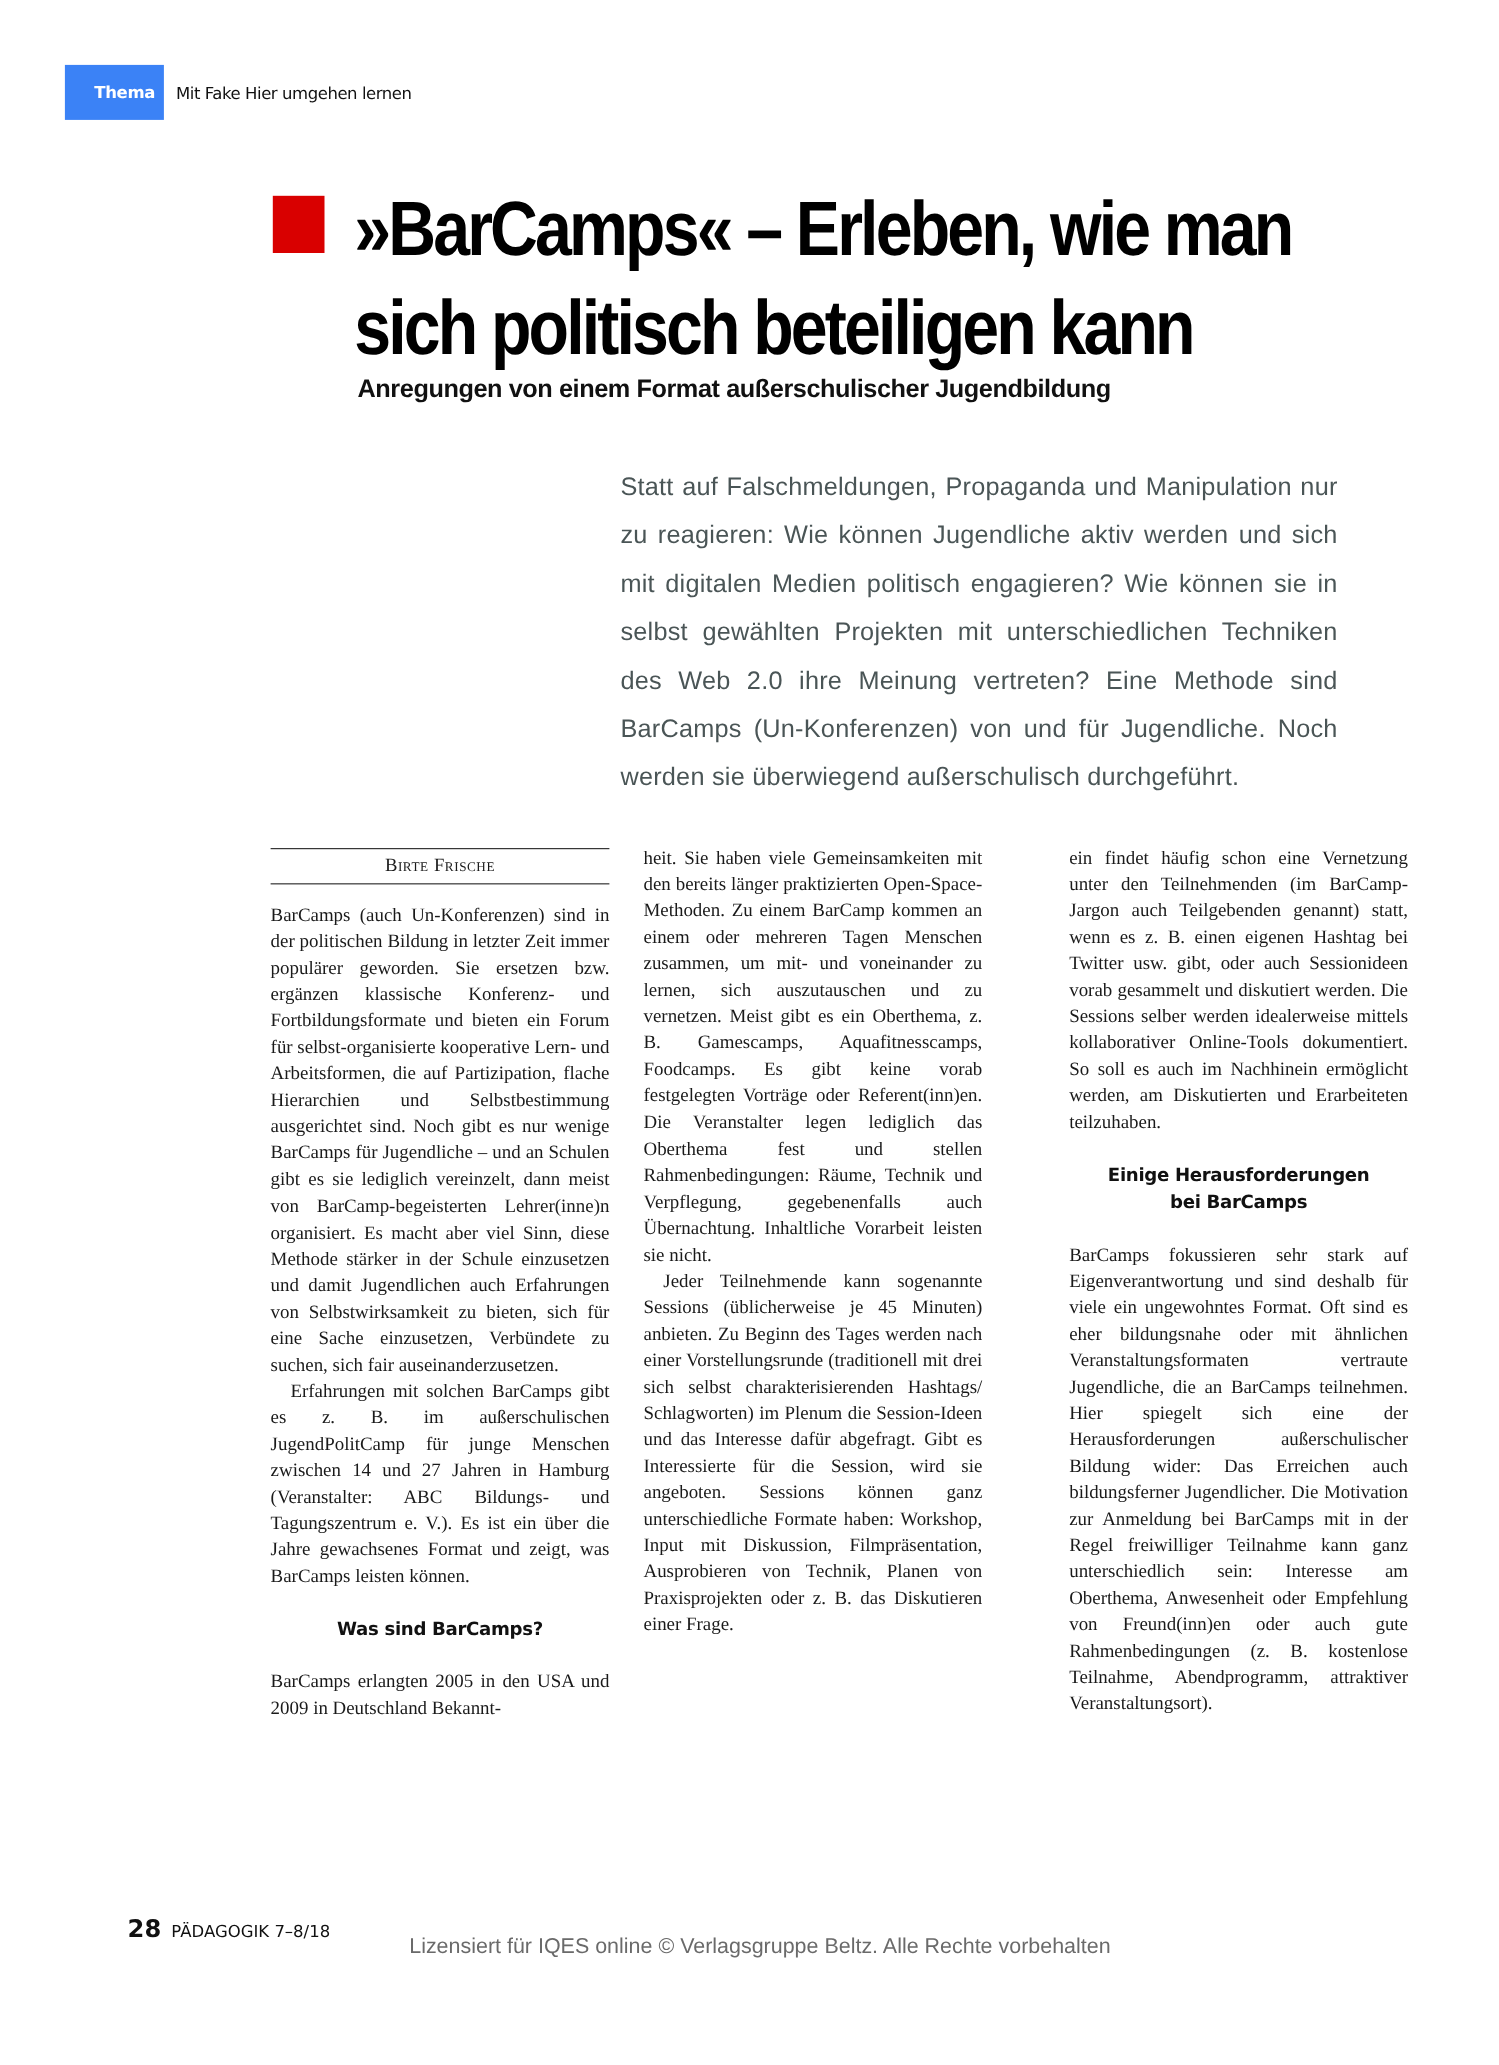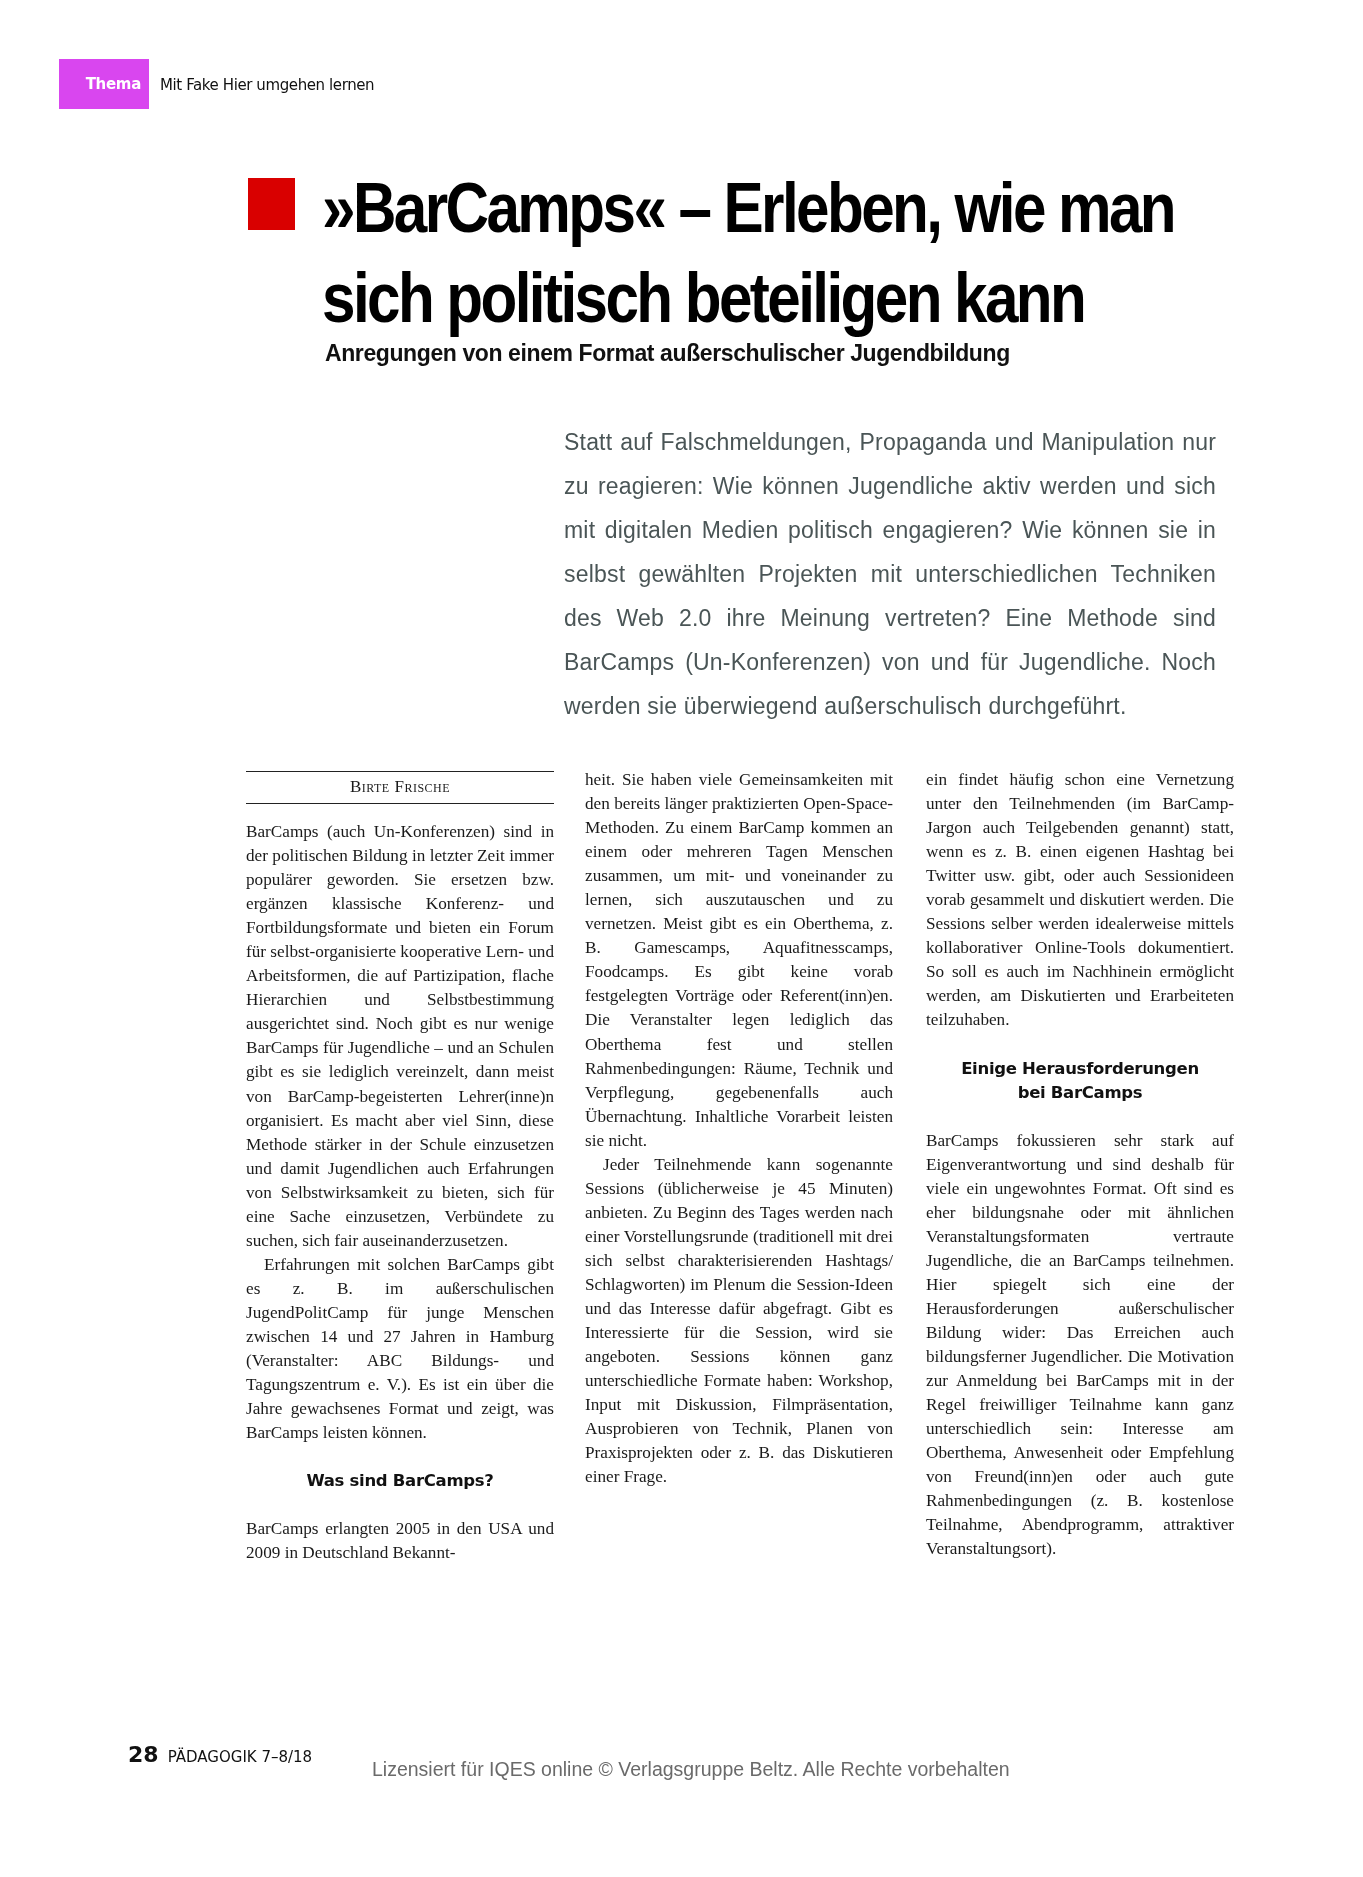--- a/index.html
+++ b/index.html
@@ -1,18 +1,18 @@
 <!DOCTYPE html>
 <html><head>
 <meta charset="utf-8">
 <style>
   html, body { margin:0; padding:0; background:#ffffff; }
   body { width:1363px; height:1877px; position:relative; overflow:hidden; color:#111; }
 
-  #thema-badge { position:absolute; left:59px; top:59px; width:90px; height:50px; background:#d946ef;
+  #thema-badge { position:absolute; left:59px; top:59px; width:90px; height:50px; background:#3b82f6;
     display:flex; align-items:center; justify-content:flex-end; padding-right:8px; box-sizing:border-box; }
   #thema-badge span { color:#fff; font-weight:bold; font-size:15px; font-family:"DejaVu Sans", sans-serif; letter-spacing:-0.3px; }
   #running-head { position:absolute; left:160px; top:76px; font-size:15px; font-family:"DejaVu Sans", sans-serif; color:#111; letter-spacing:-0.4px; }
 
   #title-square { position:absolute; left:248px; top:178px; width:47px; height:52px; background:#d90000; }
   #title { position:absolute; left:322px; top:163px; width:900px; margin:0;
     font-family:"Liberation Sans", sans-serif; font-weight:bold; font-size:70px; line-height:90px;
     letter-spacing:-3px; transform:scaleX(0.86); transform-origin:left top; color:#000; white-space:nowrap; }
   #subtitle { position:absolute; left:325px; top:340px; font-family:"Liberation Sans", sans-serif; font-weight:bold;
     font-size:23px; letter-spacing:-0.4px; color:#111; white-space:nowrap; }
@@ -20,29 +20,29 @@
   #lead { position:absolute; left:564px; top:420px; width:652px; margin:0;
     font-family:"Liberation Sans", sans-serif; font-size:23px; line-height:44px; color:#4a5556;
     text-align:justify; letter-spacing:0.2px; }
 
   .col { position:absolute; top:768px; width:308px; font-family:"Liberation Serif", serif; font-size:17.2px;
     line-height:24.05px; color:#1a1a1a; text-align:justify; hyphens:manual; }
   .col p { margin:0; }
   .col p.indent { text-indent:18px; }
   #col1 { left:246px; }
   #col2 { left:585px; top:768px; }
-  #col3 { left:926px; top:768px; }
+  #col3 { left:972px; top:768px; }
 
   #byline { border-top:1.5px solid #222; border-bottom:1.5px solid #222; height:31px; margin-bottom:16px;
     display:flex; align-items:center; justify-content:center; font-variant:small-caps; font-size:17px;
     letter-spacing:0.5px; margin-top:3px; }
   .subhead { font-family:"DejaVu Sans", sans-serif; font-weight:bold; font-size:16.5px; line-height:24px;
     text-align:center; margin:24px 0 24px 0 !important; color:#111; letter-spacing:-0.3px; }
 
-  #footer-page { position:absolute; left:128px; top:1742px; font-family:"DejaVu Sans", sans-serif; color:#111; white-space:nowrap; }
+  #footer-page { position:absolute; left:116px; top:1742px; font-family:"DejaVu Sans", sans-serif; color:#111; white-space:nowrap; }
   #footer-page .num { font-weight:bold; font-size:22px; }
   #footer-page .mag { font-size:15px; margin-left:4px; }
   #license { position:absolute; left:372px; top:1758px; font-family:Liberation Sans, sans-serif; font-size:19.5px; color:#6a6a6a; white-space:nowrap; }
 </style>
 </head>
 <body>
 
 <div id="thema-badge">
   <span>Thema</span>
 </div>

